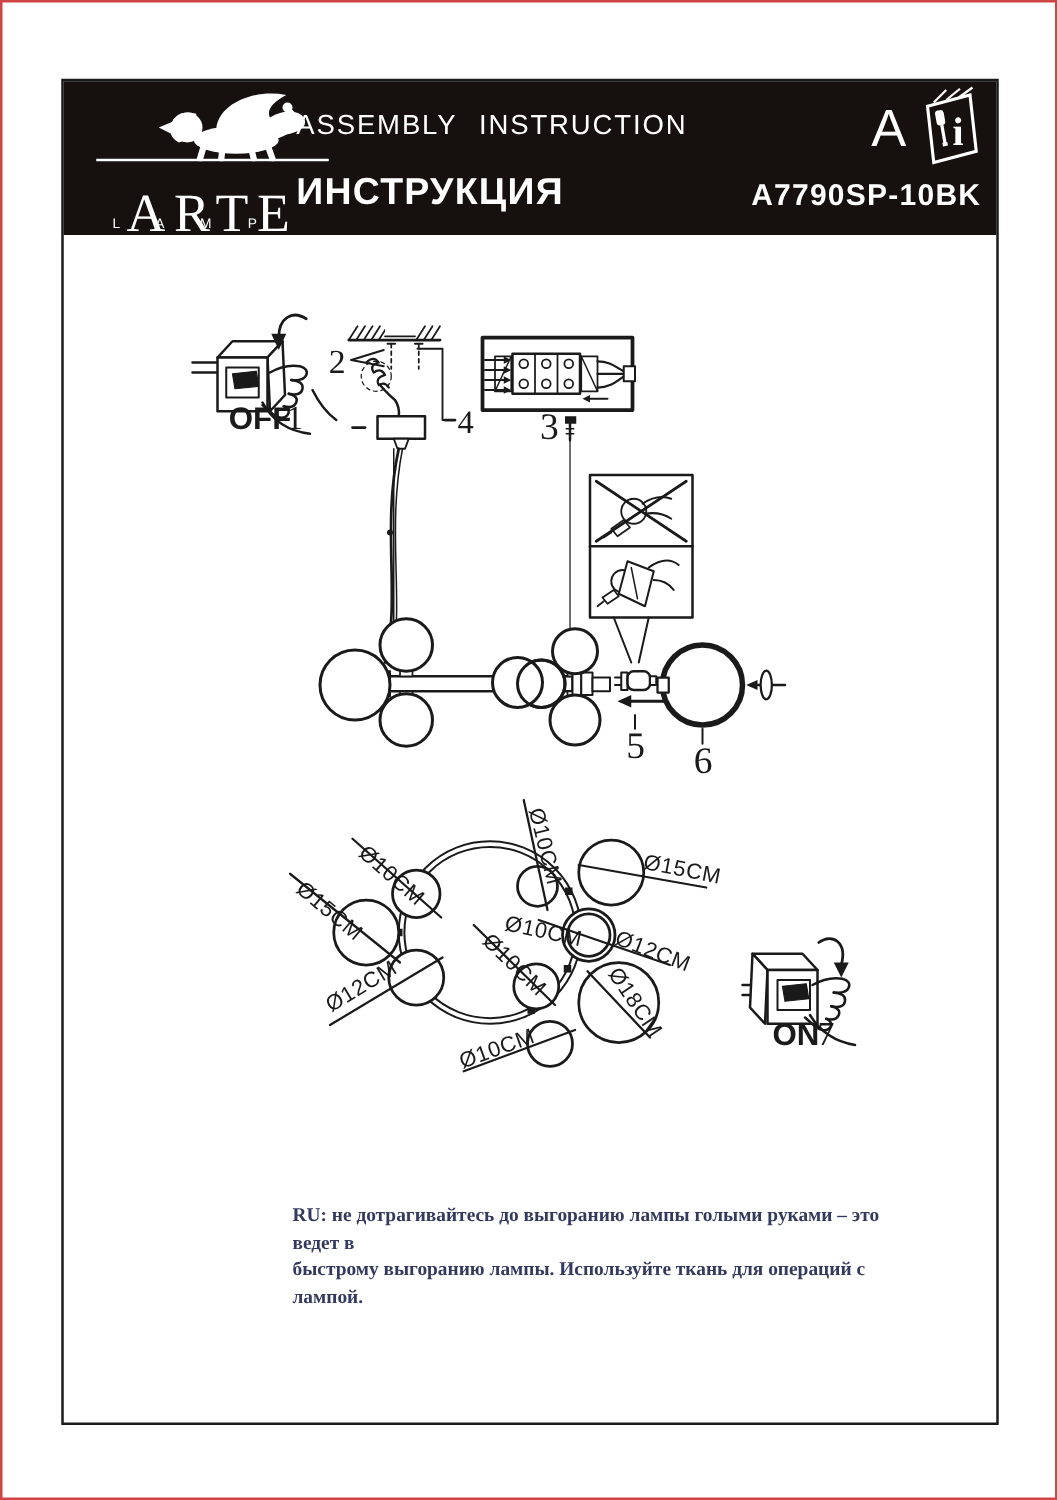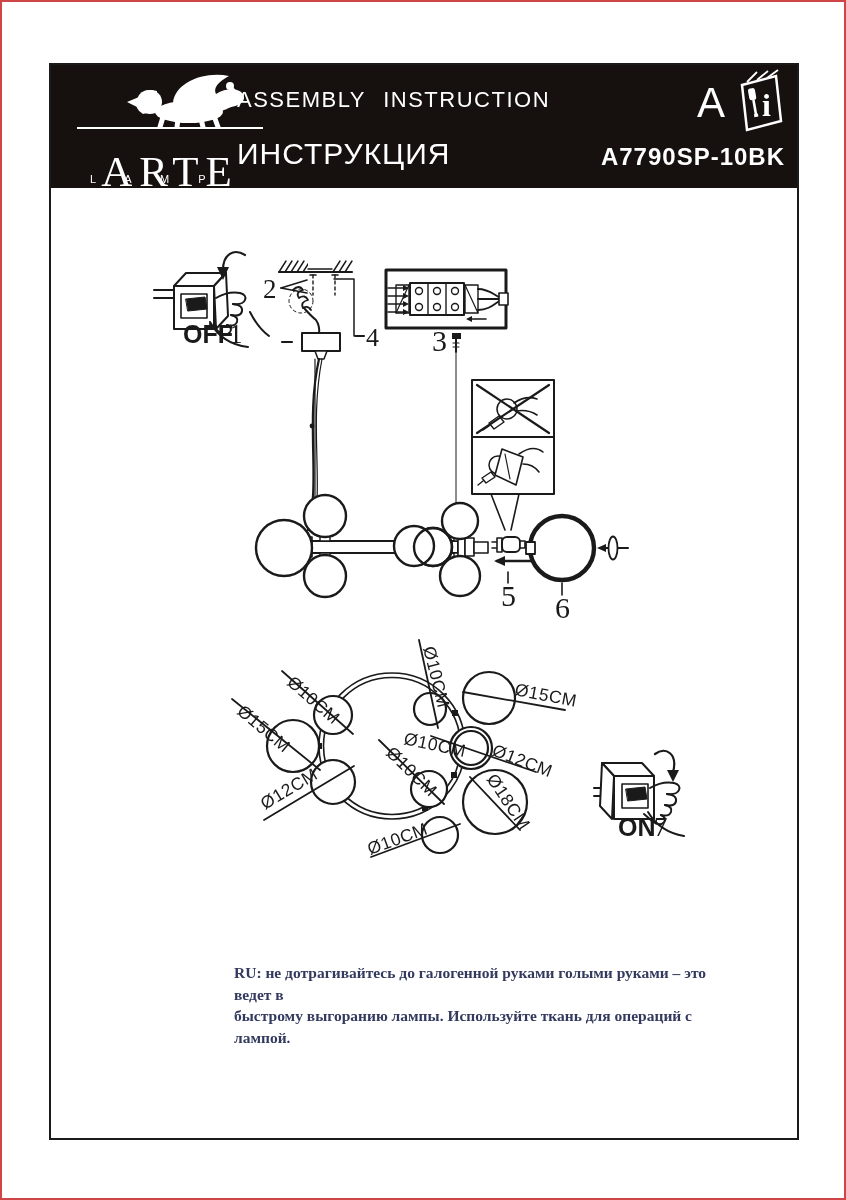--- a/index.html
+++ b/index.html
@@ -24,21 +24,21 @@
   }
   .band .brand-tagline{
     position:absolute;left:26px;top:108px;width:186px;text-align:left;
     font-size:11px;letter-spacing:13px;text-indent:13px;
   }
   .band .title-en{
     position:absolute;left:186px;top:22px;font-size:22px;letter-spacing:1.5px;
     word-spacing:10px;font-weight:500;
   }
   .band .title-ru{
-    position:absolute;left:186px;top:72px;font-size:30px;letter-spacing:1px;font-weight:400;
+    position:absolute;left:186px;top:72px;font-size:30px;letter-spacing:1px;font-weight:700;
   }
   .band .model{
     position:absolute;right:12px;top:78px;font-size:24px;font-weight:bold;letter-spacing:1px;
   }
   .band .revision{
     position:absolute;left:646px;top:14px;font-size:42px;font-weight:400;
   }
   .band .manual-icon{position:absolute;left:684px;top:3px;}
   .diagram-layer{position:absolute;left:0;top:0;pointer-events:none;}
   .warnings{
@@ -98,21 +98,21 @@
         <g transform="rotate(-10 19 34)" fill="#ffffff">
           <rect x="15" y="20" width="7" height="12" rx="2.5"></rect>
           <rect x="17.5" y="32" width="2.6" height="15"></rect>
           <rect x="16.8" y="46" width="4" height="3"></rect>
         </g>
         <text x="27" y="48" font-family="Liberation Serif, serif" font-size="32" font-weight="bold" fill="#ffffff">i</text>
       </svg>
     </div>
 
     <div class="warnings">
-      <div>RU: не дотрагивайтесь до галогенной руками голыми руками – это ведет в</div>
+      <div>RU: не дотрагивайтесь до выгоранию лампы голыми руками – это ведет в</div>
       <div>быстрому выгоранию лампы. Используйте ткань для операций с лампой.</div>
       <div class="gap"></div>
     </div>
   </div>
 
   <svg class="diagram-layer" width="846" height="1200" viewBox="0 0 846 1200">
     <defs></defs>
     <g stroke="#1a1a1a" fill="none" stroke-linecap="round" stroke-linejoin="round">
 
       <g>

